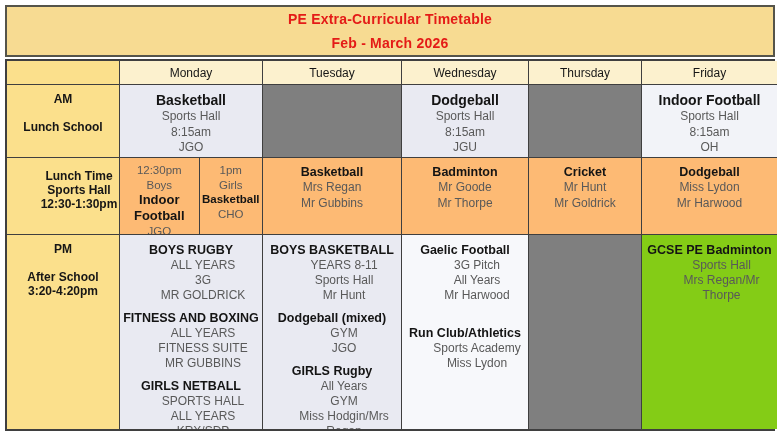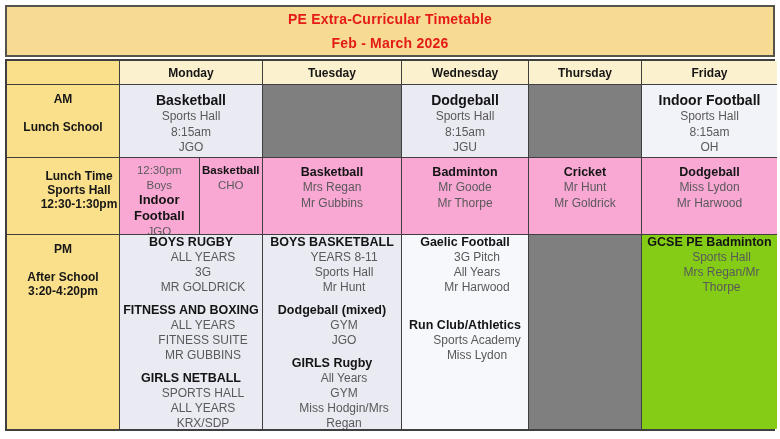--- a/index.html
+++ b/index.html
@@ -36,45 +36,45 @@
     border-bottom:1px solid var(--border,#3f3f3f);
     overflow:hidden;
   }
   .grid > div:nth-child(6n){border-right:none;}
   .grid > div:nth-child(n+19){border-bottom:none;}
 
   .corner{background:var(--label-bg,#fbe08c);}
   .hday{
     background:var(--day-bg,#fcf1ce);
     display:flex;align-items:center;justify-content:center;
-    font-weight:bold;font-size:12px;color:#161616;
+    font-weight:normal;font-size:12px;color:#161616;
   }
   .lbl{
     background:var(--label-bg,#fbe08c);
     text-align:center;padding-top:7px;
   }
   .lbl .lines div{
     font-weight:bold;font-size:12px;color:#161616;
     line-height:14px;min-height:14px;
   }
   .lbl.midpad{padding-top:11px;padding-left:32px;}
 
   .gray{background:var(--empty-gray,#7f7f7f);}
   .lav{background:var(--cell-lavender,#e9eaf2);}
   .lav2{background:var(--cell-light,#f2f3f8);}
   .lav3{background:#f7f8fb;}
   .lav4{background:#84cc16;}
-  .white{background:#f9a8d4;justify-content:space-between;}
+  .white{background:#fdba74;justify-content:space-between;}
 
   .cellpad{text-align:center;padding-top:6px;}
   .act{font-weight:bold;color:#141414;font-size:12.5px;line-height:16px;}
   .am-act{font-size:14px;line-height:18px;}
   .det div{color:var(--text-muted,#595959);font-size:12px;line-height:15.5px;min-height:15.5px;}
 
-  .pmcell{text-align:center;padding-top:0;}
+  .pmcell{text-align:center;padding-top:8px;}
   .block .act{font-size:12.5px;line-height:15px;}
   .block .det div{line-height:15px;min-height:15px;margin-left:24px;}
   .block + .block{margin-top:8px;}
   .block.big-gap{margin-top:23px;}
 
   .split{display:flex;text-align:center;}
   .split .sub{box-sizing:border-box;width:56%;padding-top:5px;
     border-right:1px solid var(--border,#3f3f3f);}
   .split .sub.last{width:44%;border-right:none;}
   .split .det div{font-size:11.5px;line-height:14.5px;min-height:14.5px;}
@@ -147,20 +147,24 @@
           <div class="det">
               <div>12:30pm</div>
               <div>Boys</div>
             </div>
           <div class="act">Indoor Football</div>
           <div class="det">
               <div>JGO</div>
             </div>
         </div>
         <div class="sub last">
+          <div class="det">
+              <div>1pm</div>
+              <div>Girls</div>
+            </div>
           <div class="act sm">Basketball</div>
           <div class="det">
               <div>CHO</div>
             </div>
         </div>
       </div>
       <div class="white cellpad">
         <div class="act">Basketball</div>
         <div class="det">
             <div>Mrs Regan</div>

